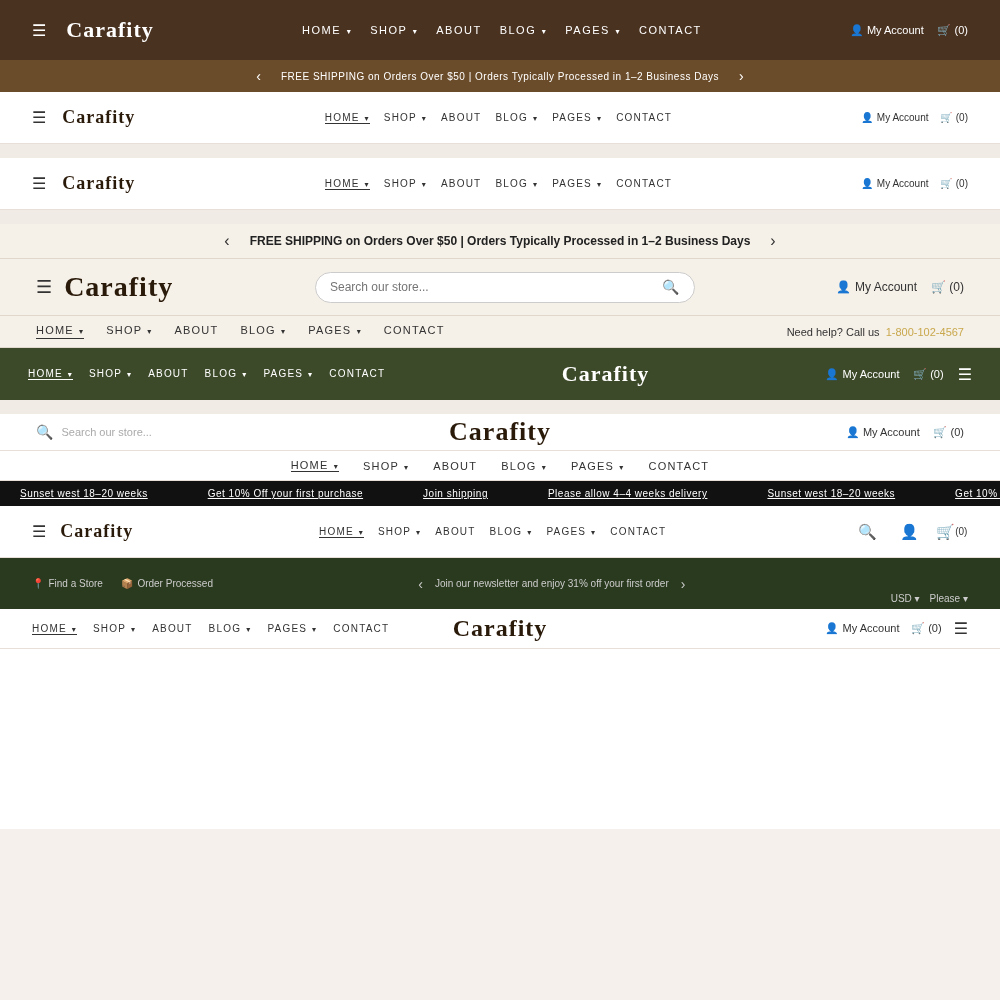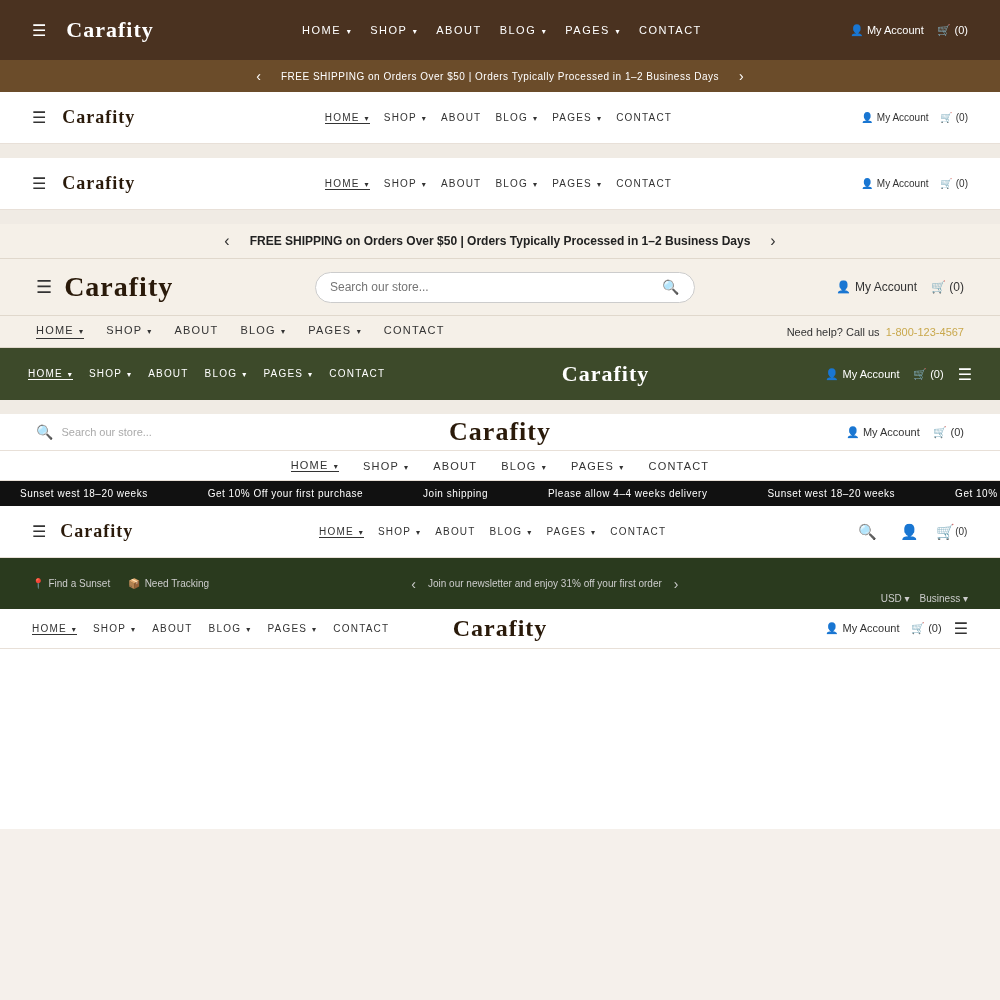--- a/index.html
+++ b/index.html
@@ -149,21 +149,21 @@
       background: #111;
       color: #fff;
       font-size: 10px;
       font-family: sans-serif;
       padding: 7px 0;
       white-space: nowrap;
       overflow: hidden;
       display: flex;
     }
     .ticker-content { display: flex; gap: 60px; padding: 0 20px; }
-    .ticker-content span { letter-spacing: 0.5px; }
+    .ticker-content span { letter-spacing: 0.5px; text-decoration: underline; }
 
     
     .header-v6 {
       background: #fff;
       display: flex;
       align-items: center;
       justify-content: space-between;
       padding: 0 32px;
       height: 52px;
       border-bottom: 1px solid #e8e0d8;
@@ -308,21 +308,21 @@
     <nav>
       <a href="#" class="active">HOME <span class="chevron">▾</span></a>
       <a href="#">SHOP <span class="chevron">▾</span></a>
       <a href="#">ABOUT</a>
       <a href="#">BLOG <span class="chevron">▾</span></a>
       <a href="#">PAGES <span class="chevron">▾</span></a>
       <a href="#">CONTACT</a>
     </nav>
     <div class="phone">
       <span>Need help? Call us</span>&nbsp;
-      <span style="color:#c9a84c;">1-800-123-4567</span>
+      <span style="color:#c9a84c;">1-800-102-4567</span>
     </div>
   </div>
 </div>
 
 <header class="header-v4">
   <nav class="left-nav">
     <a href="#" class="active">HOME <span class="chevron">▾</span></a>
     <a href="#">SHOP <span class="chevron">▾</span></a>
     <a href="#">ABOUT</a>
     <a href="#">BLOG <span class="chevron">▾</span></a>
@@ -390,35 +390,35 @@
     <button class="icon-btn">🔍</button>
     <button class="icon-btn">👤</button>
     <button class="icon-btn">🛒 <span style="font-size:10px;">(0)</span></button>
   </div>
 </header>
 
 <div class="utility-bar">
   <div class="left-links">
     <a href="#">
       <span>📍</span>
-      <span>Find a Sunset</span>
+      <span>Find a Store</span>
     </a>
     <a href="#">
       <span>📦</span>
-      <span>Need Tracking</span>
+      <span>Order Processed</span>
     </a>
   </div>
   <div class="center-ann">
     <button style="background:none;border:none;color:#ccc;cursor:pointer;font-size:14px;">‹</button>
     <span style="color:#ccc;font-size:10px;">Join our newsletter and enjoy 31% off your first order</span>
     <button style="background:none;border:none;color:#ccc;cursor:pointer;font-size:14px;">›</button>
   </div>
   <div class="right-links">
     <a href="#">USD ▾</a>
-    <a href="#">Business ▾</a>
+    <a href="#">Please ▾</a>
   </div>
 </div>
 
 <header class="header-v7">
   <nav class="left-nav">
     <a href="#" class="active">HOME <span class="chevron">▾</span></a>
     <a href="#">SHOP <span class="chevron">▾</span></a>
     <a href="#">ABOUT</a>
     <a href="#">BLOG <span class="chevron">▾</span></a>
     <a href="#">PAGES <span class="chevron">▾</span></a>

